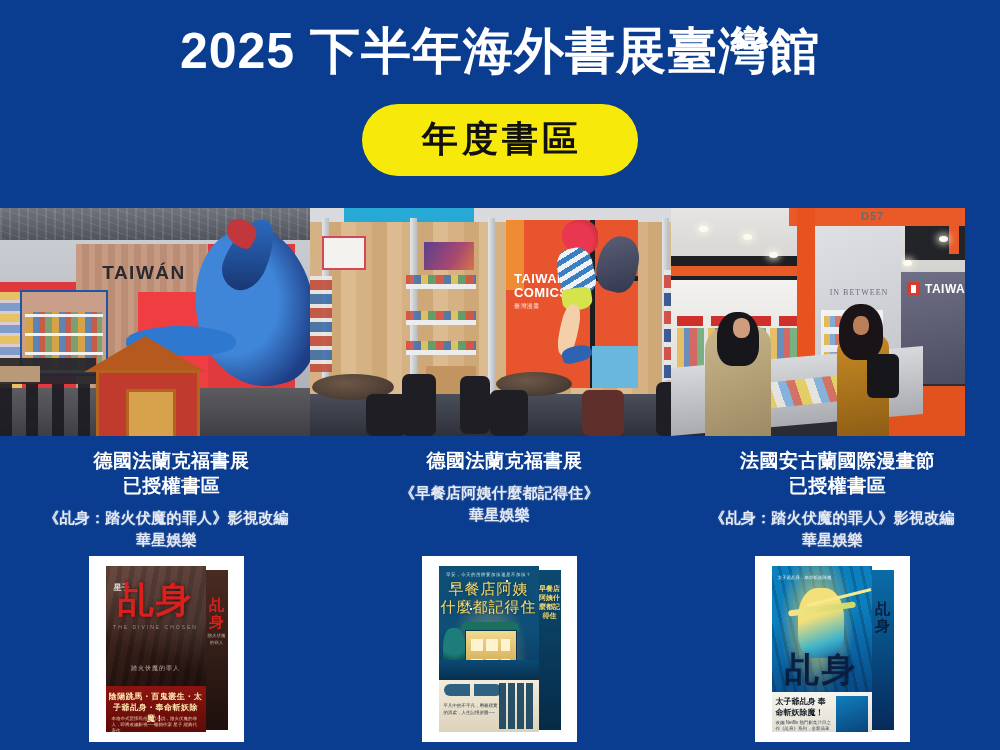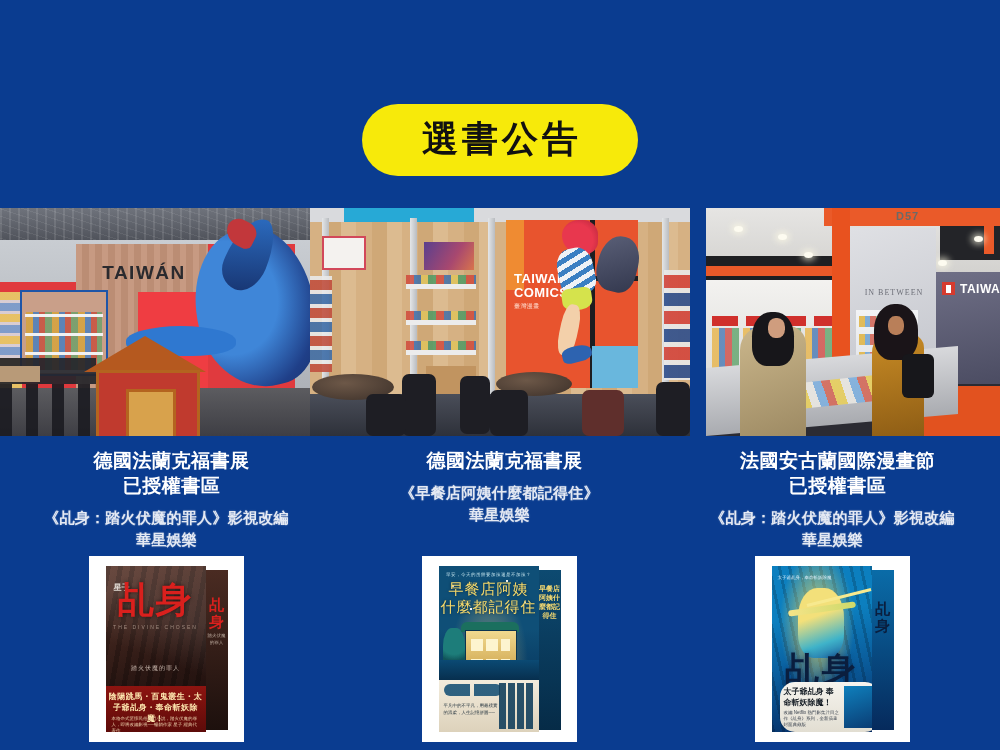--- a/index.html
+++ b/index.html
@@ -66,21 +66,21 @@
   }
   .photo {
     position: absolute;
     top: 0;
     height: 228px;
     overflow: hidden;
     background: #2b2b33;
   }
   .photo.p1 { left: 0;   width: 333px; }
   .photo.p2 { left: 310px; width: 380px; }
-  .photo.p3 { left: 706px; width: 294px; }
+  .photo.p3 { left: 671px; width: 294px; }
 
   .scene { position: absolute; inset: 0; }
 
   
   .p1 .ceiling {
     position: absolute; left: 0; top: 0; width: 100%; height: 38px;
     background:
       repeating-linear-gradient(90deg, rgba(255,255,255,.10) 0 2px, transparent 2px 9px),
       repeating-linear-gradient(18deg, rgba(255,255,255,.07) 0 1px, transparent 1px 7px),
       linear-gradient(#6f737c, #4a4d55);
@@ -675,23 +675,22 @@
     position: absolute; left: 0; top: 84px; width: 100%;
     text-align: center; color: #0a1e3e; font-weight: 700;
     font-size: 34px; line-height: 38px; letter-spacing: 3px;
     text-shadow: 0 0 5px rgba(10,40,90,.5);
   }
   .book3 .head-note {
     position: absolute; left: 6px; top: 8px;
     color: #d9ecf7; font-size: 4.5px; line-height: 7px;
   }
   .book3 .obi {
-    position: absolute; left: 8px; bottom: 0; width: 100%; height: 50px;
+    position: absolute; left: 0; bottom: 0; width: 100%; height: 40px;
     background: linear-gradient(#f6f4ee,#e2ded2);
-    border-radius: 15px;
   }
   .book3 .obi-text {
     position: absolute; left: 4px; top: 4px; width: 58px;
     color: #121a22; font-size: 8px; line-height: 11px; font-weight: 700;
   }
   .book3 .obi-sub {
     position: absolute; left: 4px; top: 28px; width: 58px;
     color: #3c4450; font-size: 4.5px; line-height: 6px;
   }
   .book3 .obi-img {
@@ -701,22 +700,23 @@
   .book3 .spine-title {
     position: absolute; left: 0; top: 30px; width: 100%;
     text-align: center; color: #0a1e3e; font-weight: 700;
     font-size: 15px; line-height: 17px;
   }
 </style>
 </head>
 <body>
 
 <div class="header">
+  <div class="page-title">2025 下半年海外書展臺灣館</div>
   <div class="badge-wrap">
-    <div class="badge">選書公告</div>
+    <div class="badge">年度書區</div>
   </div>
 </div>
 
 <div class="photo-strip">
 
   <div class="photo p1">
     <div class="scene">
       <div class="ceiling"></div>
       <div class="backwall"></div>
       <div class="redpanel-c"></div>

